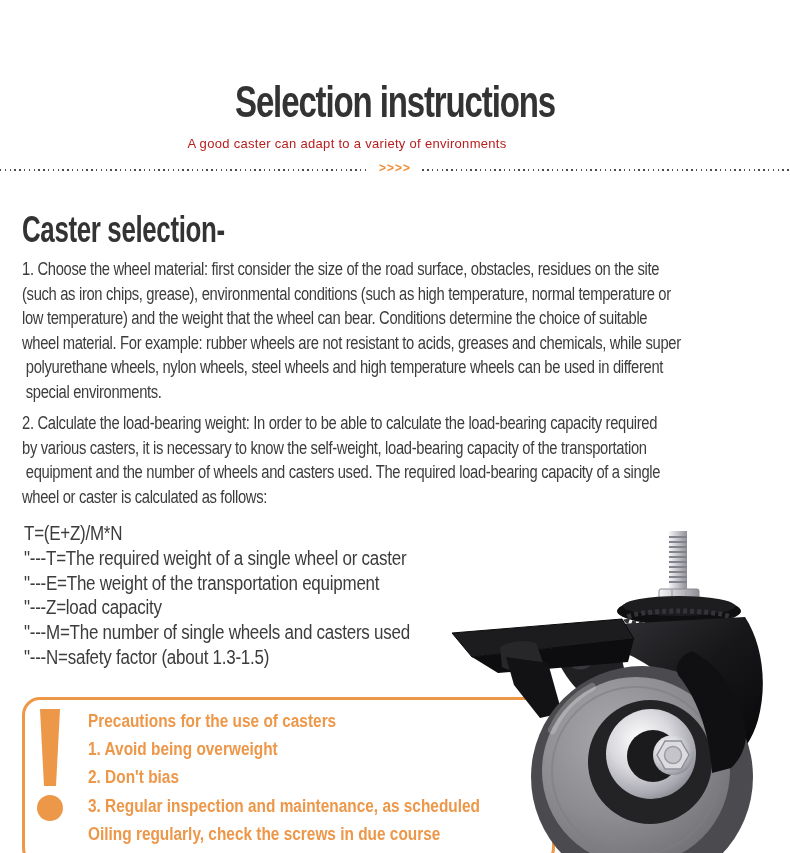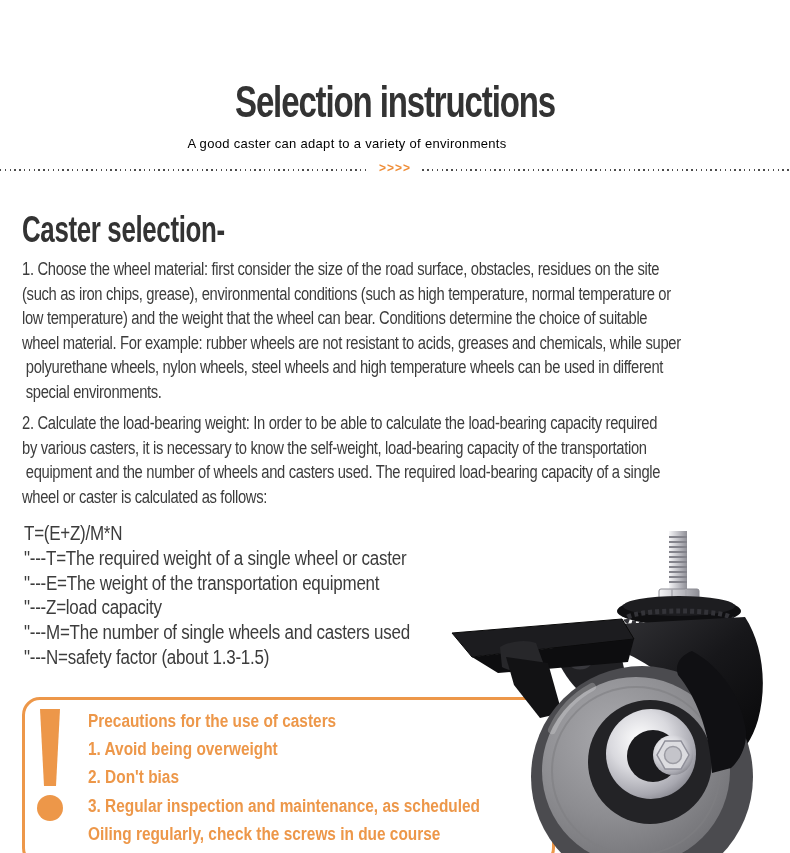--- a/index.html
+++ b/index.html
@@ -13,21 +13,21 @@
   .abs { position:absolute; }
 
   
   .main-title {
     top:62px; left:0; width:790px; text-align:center;
     font-size:44px; font-weight:800; color:#333333; letter-spacing:-1.5px;
     transform:scaleX(0.75);
   }
   .sub-title {
     top:121px; left:0; width:694px; text-align:center;
-    font-size:13px; color:#000000; letter-spacing:0.3px;
+    font-size:13px; color:#b91c1c; letter-spacing:0.3px;
   }
   .divider {
     top:154px; left:0; width:790px; height:2px;
     background-image:repeating-linear-gradient(90deg,#4d4d4d 0 1.4px,transparent 1.4px 4.8px);
   }
   .divider-marker {
     top:146px; left:50%; transform:translateX(-50%);
     background:#ffffff; padding:0 10px;
     color:#EF8D37; font-weight:700; font-size:12px; letter-spacing:1px;
   }

